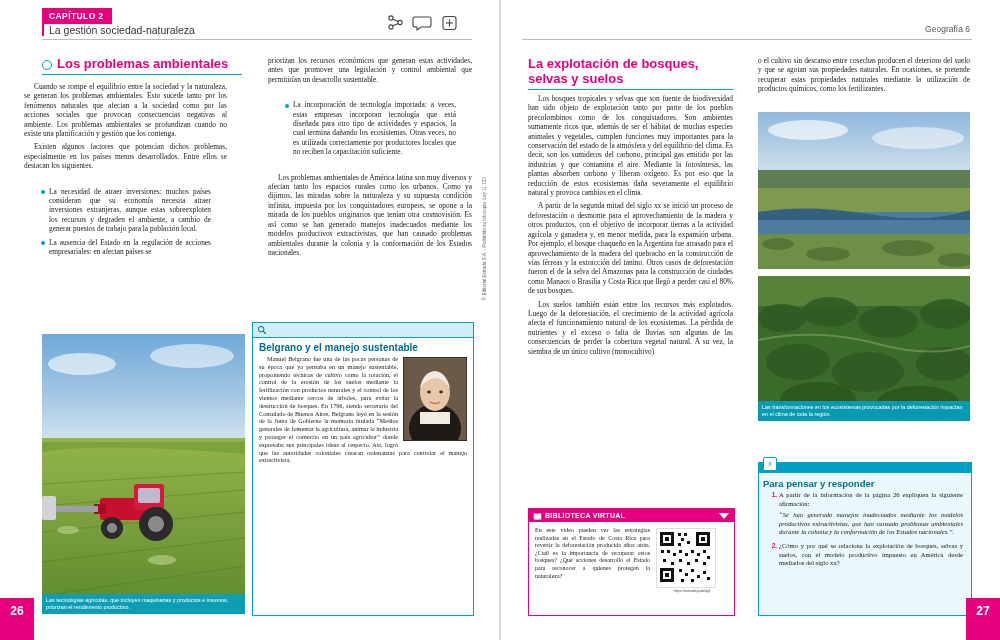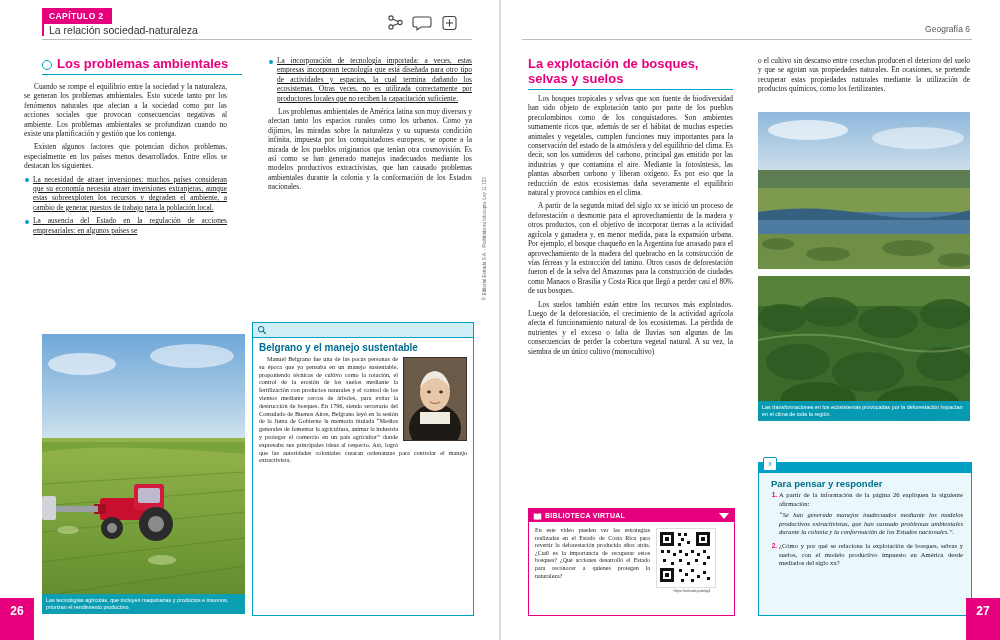--- a/index.html
+++ b/index.html
@@ -50,21 +50,21 @@
   .sec-bullet{
     display:inline-block;width:8px;height:8px;border:1.5px solid #00a0c6;border-radius:50%;
     margin-right:5px;vertical-align:middle;
   }
   .sec-underline{height:1px;background:#00a0c6;margin-top:3px;}
 
   
   .col{position:absolute;font-size:7.4px;line-height:9.4px;color:#1a1a1a;text-align:justify;}
   .col p{margin:0 0 4px 0;text-indent:10px;}
   .col p.noind{text-indent:0;}
-  ul.blt{list-style:none;margin:0;padding:0;text-decoration:underline;}
+  ul.blt{list-style:none;margin:16px;padding:0;}
   ul.blt li{position:relative;padding-left:9px;margin-bottom:4px;text-align:justify;}
   ul.blt li:before{
     content:"";position:absolute;left:1px;top:3.5px;
     width:4px;height:4px;border-radius:50%;background:#00a0c6;
   }
 
   
   .photo{position:absolute;overflow:hidden;}
   .caption{
     position:absolute;left:0;right:0;bottom:0;
@@ -103,21 +103,21 @@
   .qr{width:58px;height:58px;background:#fff;border:1px solid #ddd;position:relative;}
   .qr-url{font-family:"Liberation Sans",sans-serif;font-size:3.6px;color:#444;text-align:center;margin-top:1px;}
 
   
   .pensar{position:absolute;border:1px solid #00a0c6;background:#eaf7fb;}
   .pensar-bar{height:10px;background:#00a0c6;position:relative;}
   .pensar-x{position:absolute;left:4px;top:-6px;width:12px;height:12px;background:#fff;border:1px solid #00a0c6;border-radius:2px;
     font-family:"Liberation Sans",sans-serif;font-size:7px;color:#00a0c6;text-align:center;line-height:12px;}
   .pensar-title{
     font-family:"Liberation Sans",sans-serif;font-size:9.5px;font-weight:bold;color:#00708f;
-    padding:5px 8px 2px 12px;
+    padding:5px 8px 2px 4px;
   }
   ol.pensar-list{margin:0;padding:0 8px 6px 20px;font-size:6.6px;line-height:8.6px;color:#1a1a1a;text-align:justify;}
   ol.pensar-list li{margin-bottom:5px;}
   ol.pensar-list li::marker{color:#e6007e;font-weight:bold;font-family:"Liberation Sans",sans-serif;}
   .quote{display:block;margin-top:3px;font-style:italic;}
 
   
   .folio{
     position:absolute;bottom:0;width:34px;height:42px;background:#e6007e;color:#fff;
     font-family:"Liberation Sans",sans-serif;font-size:12px;font-weight:bold;
@@ -136,21 +136,21 @@
 </head>
 <body>
 
 <div class="page">
 
   <div class="left-page"></div>
   <div class="right-page"></div>
   <div class="gutter"></div>
 
   <div class="chapter-tag">CAPÍTULO 2</div>
-  <div class="chapter-title">La relación sociedad-naturaleza</div>
+  <div class="chapter-title">La gestión sociedad-naturaleza</div>
   <div class="header-rule"></div>
 
   <div class="header-icons">
     <svg width="90" height="18" viewBox="0 0 90 18">
       <g stroke="#444" stroke-width="1.1" fill="none">
         <circle cx="6" cy="4" r="2.1"></circle>
           <circle cx="6" cy="13" r="2.1"></circle>
           <circle cx="15" cy="8.5" r="2.1"></circle>
         <line x1="7.6" y1="5.2" x2="13.4" y2="7.6"></line>
           <line x1="7.6" y1="11.8" x2="13.4" y2="9.6"></line>
@@ -170,25 +170,26 @@
       <span class="sec-bullet"></span><span>Los problemas ambientales</span>
     </div>
     <div class="sec-underline"></div>
   </div>
 
   <div class="col" style="left:24px;top:82px;width:203px;">
     <p>Cuando se rompe el equilibrio entre la sociedad y la naturaleza, se generan los problemas ambientales. Esto sucede tanto por los fenómenos naturales que afectan a la sociedad como por las acciones sociales que provocan consecuencias negativas al ambiente. Los problemas ambientales se profundizan cuando no existe una planificación y gestión que los contenga.</p>
     <p>Existen algunos factores que potencian dichos problemas, especialmente en los países menos desarrollados. Entre ellos se destacan los siguientes.</p>
     <ul class="blt">
       <li>La necesidad de atraer inversiones: muchos países consideran que su economía necesita atraer inversiones extranjeras, aunque estas sobreexploten los recursos y degraden el ambiente, a cambio de generar puestos de trabajo para la población local.</li>
-      <li>La ausencia del Estado en la regulación de acciones empresariales: en algunos países se</li>
+      <li>La ausencia del Estado en la regulación de acciones empresariales: en afectan países se</li>
     </ul>
   </div>
 
   <div class="col" style="left:268px;top:56px;width:204px;">
+    <p class="noind">priorizan los recursos económicos que generan estas actividades, antes que promover una legislación y control ambiental que permitirían un desarrollo sustentable.</p>
     <ul class="blt">
       <li>La incorporación de tecnología importada: a veces, estas empresas incorporan tecnología que está diseñada para otro tipo de actividades y espacios, la cual termina dañando los ecosistemas. Otras veces, no es utilizada correctamente por productores locales que no reciben la capacitación suficiente.</li>
     </ul>
     <p>Los problemas ambientales de América latina son muy diversos y afectan tanto los espacios rurales como los urbanos. Como ya dijimos, las miradas sobre la naturaleza y su supuesta condición infinita, impuesta por los conquistadores europeos, se opone a la mirada de los pueblos originarios que tenían otra cosmovisión. Es así como se han generado manejos inadecuados mediante los modelos productivos extractivistas, que han causado problemas ambientales durante la colonia y la conformación de los Estados nacionales.</p>
   </div>
 
   <div class="photo" style="left:42px;top:334px;width:203px;height:280px;">
     <svg width="203" height="280" viewBox="0 0 203 280" preserveAspectRatio="none">
       <defs>
         <linearGradient id="skyL" x1="0" y1="0" x2="0" y2="1">

